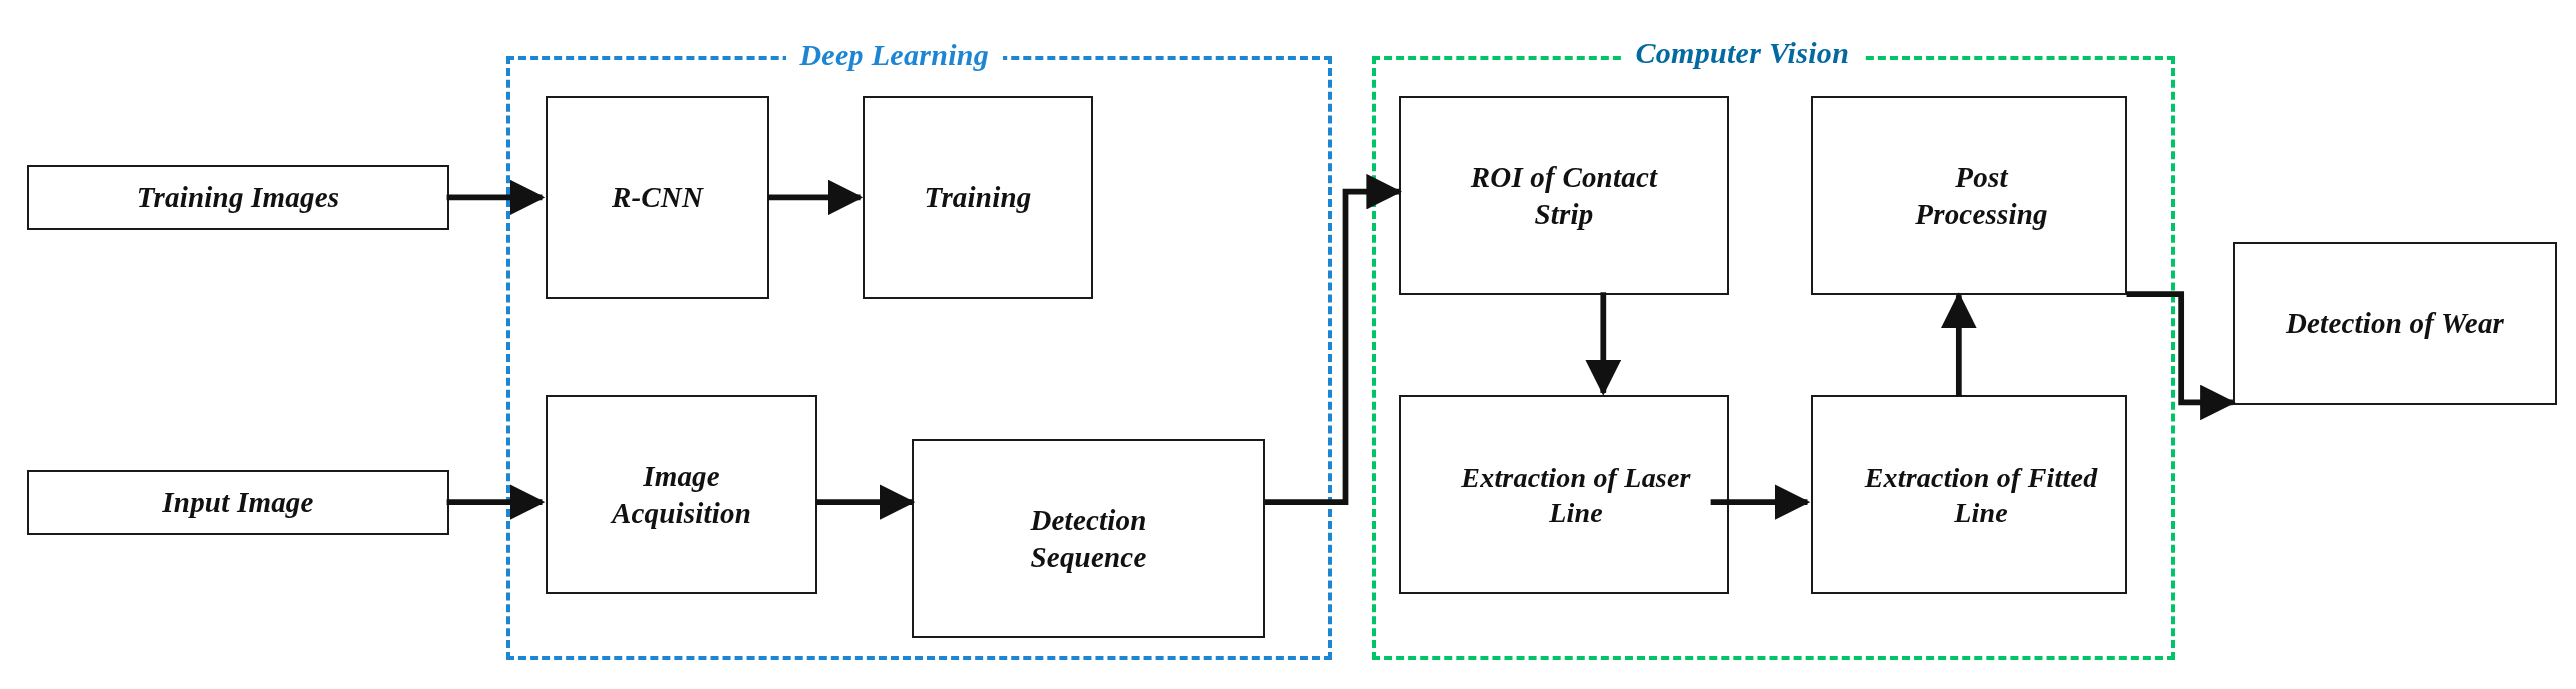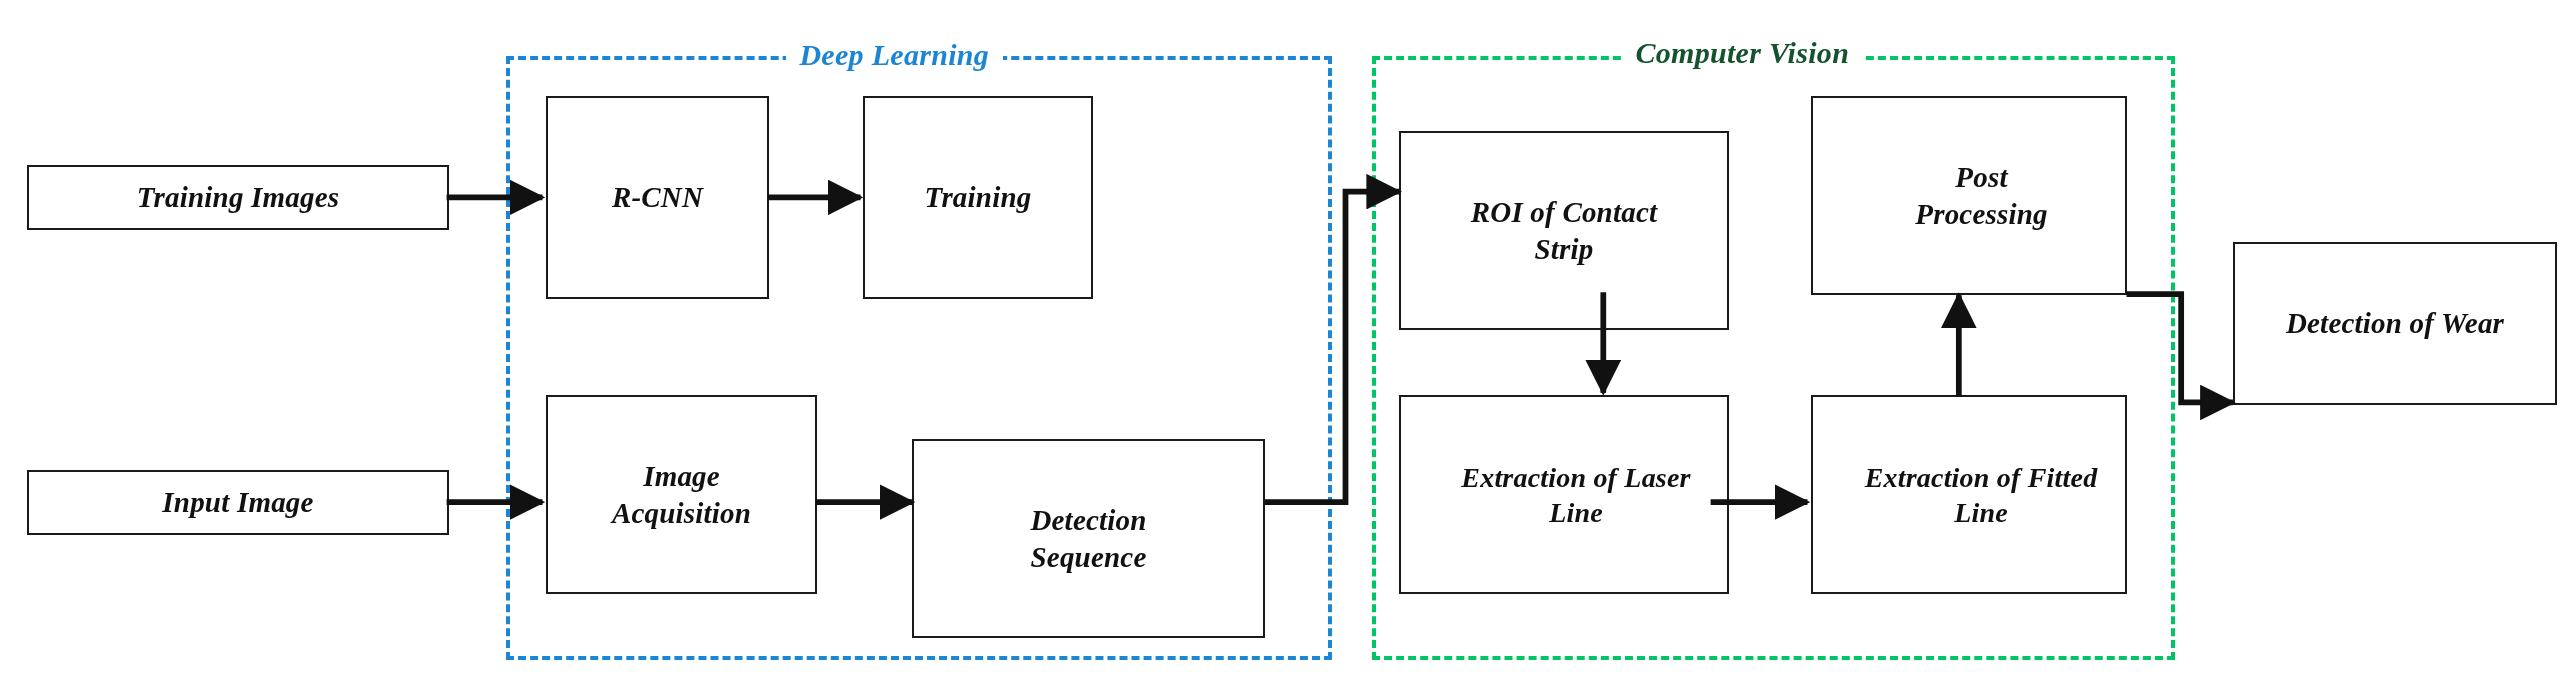--- a/index.html
+++ b/index.html
@@ -53,21 +53,21 @@
     position: absolute;
     font-weight: bold;
     font-size: 30px;
     letter-spacing: 0.3px;
     background: #ffffff;
     padding: 0 13.4px;
     white-space: nowrap;
     z-index: 3;
   }
   .group-label.dl { color: #1c86d4; }
-  .group-label.cv { color: #14532d; text-align: center; }
+  .group-label.cv { color: #0369a1; text-align: center; }
 
   
   .conn {
     position: absolute;
     left: 0;
     top: 0;
     width: 2576px;
     height: 689px;
     z-index: 5;
     pointer-events: none;
@@ -129,21 +129,21 @@
   </div>
 
   <div class="node" style="left:546px; top:395px; width:271px; height:199px;">
     <span>Image<br>Acquisition</span>
   </div>
 
   <div class="node" style="left:912px; top:395px; width:353px; height:199px;margin-top:44px;">
     <span>Detection<br>Sequence</span>
   </div>
 
-  <div class="node" style="left:1399px; top:96px; width:330px; height:199px;margin-top:35px;">
+  <div class="node" style="left:1399px; top:96px; width:330px; height:199px;">
     <span>ROI of Contact<br>Strip</span>
   </div>
 
   <div class="node" style="left:1811px; top:96px; width:316px; height:199px;padding-left:25px;">
     <span>Post<br>Processing</span>
   </div>
 
   <div class="node wide-label" style="left:1399px; top:395px; width:330px; height:199px;">
     <span>Extraction of Laser<br>Line</span>
   </div>

